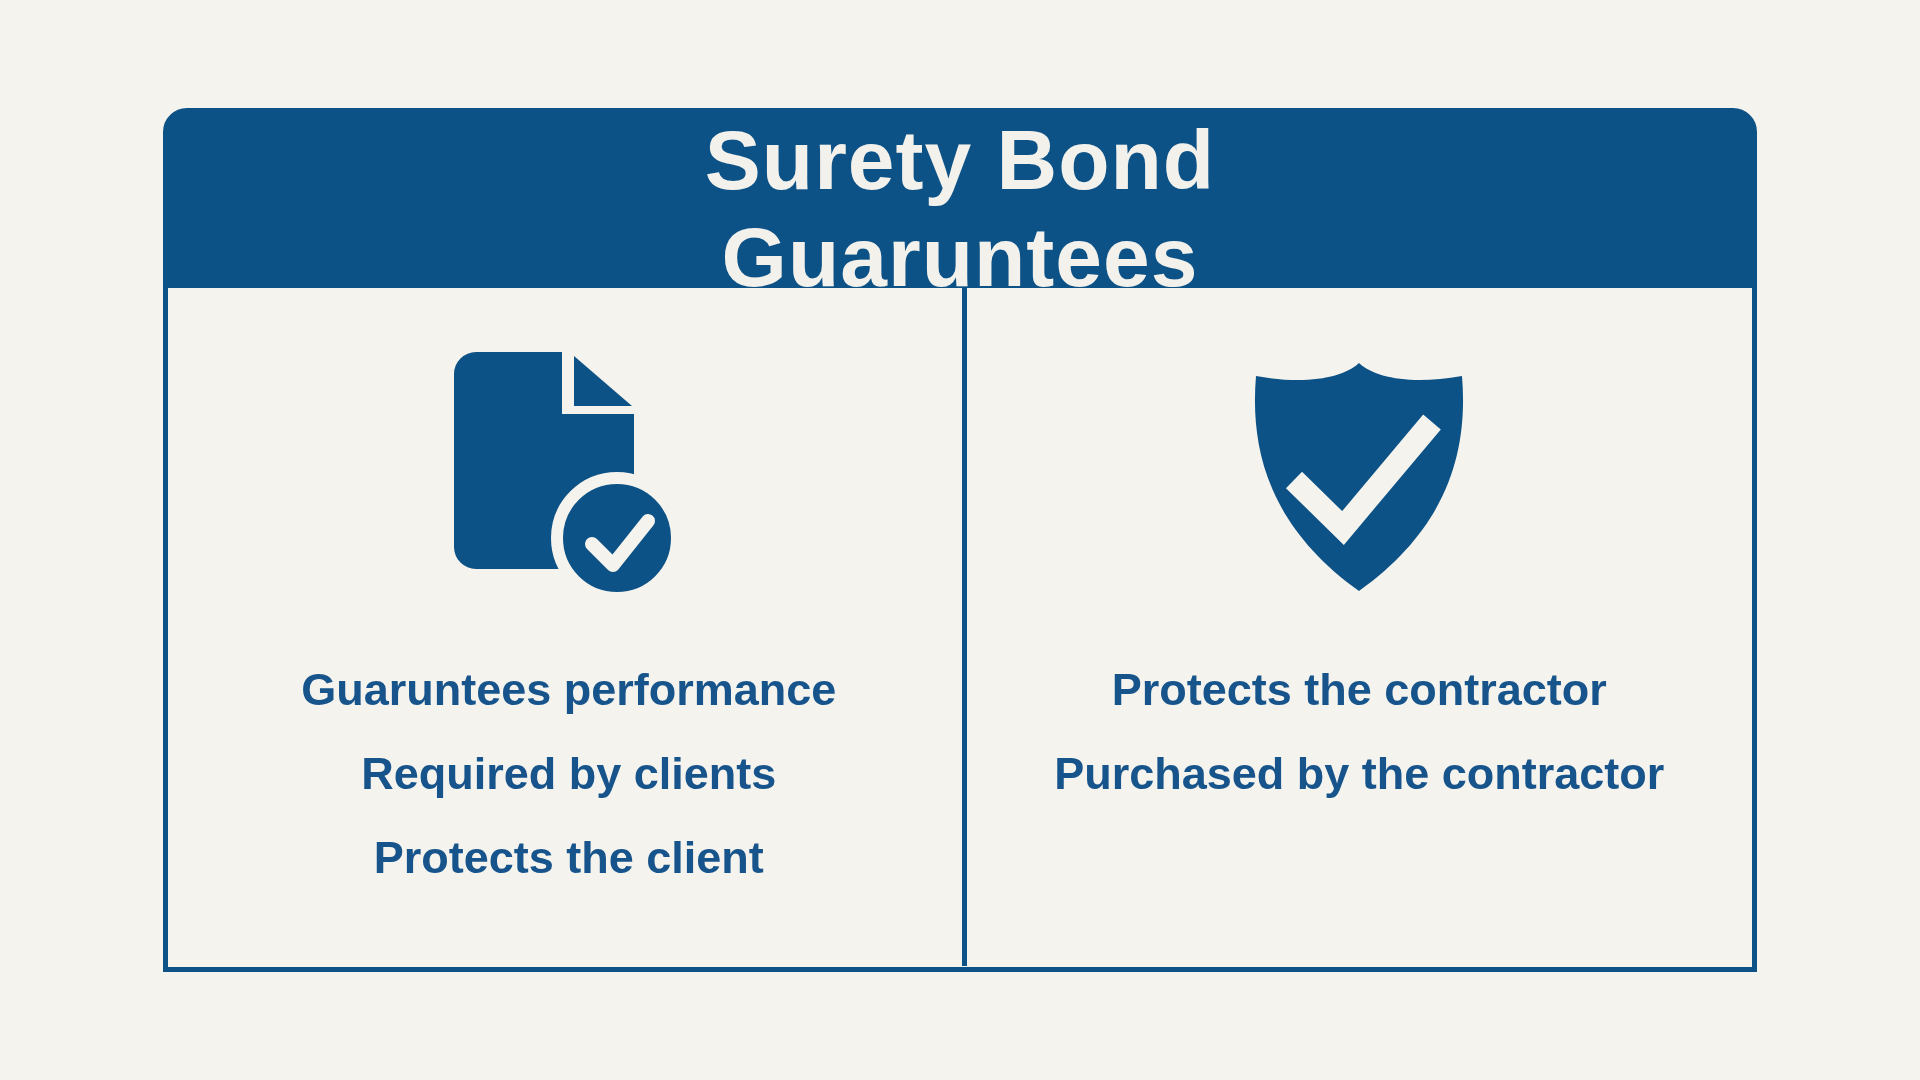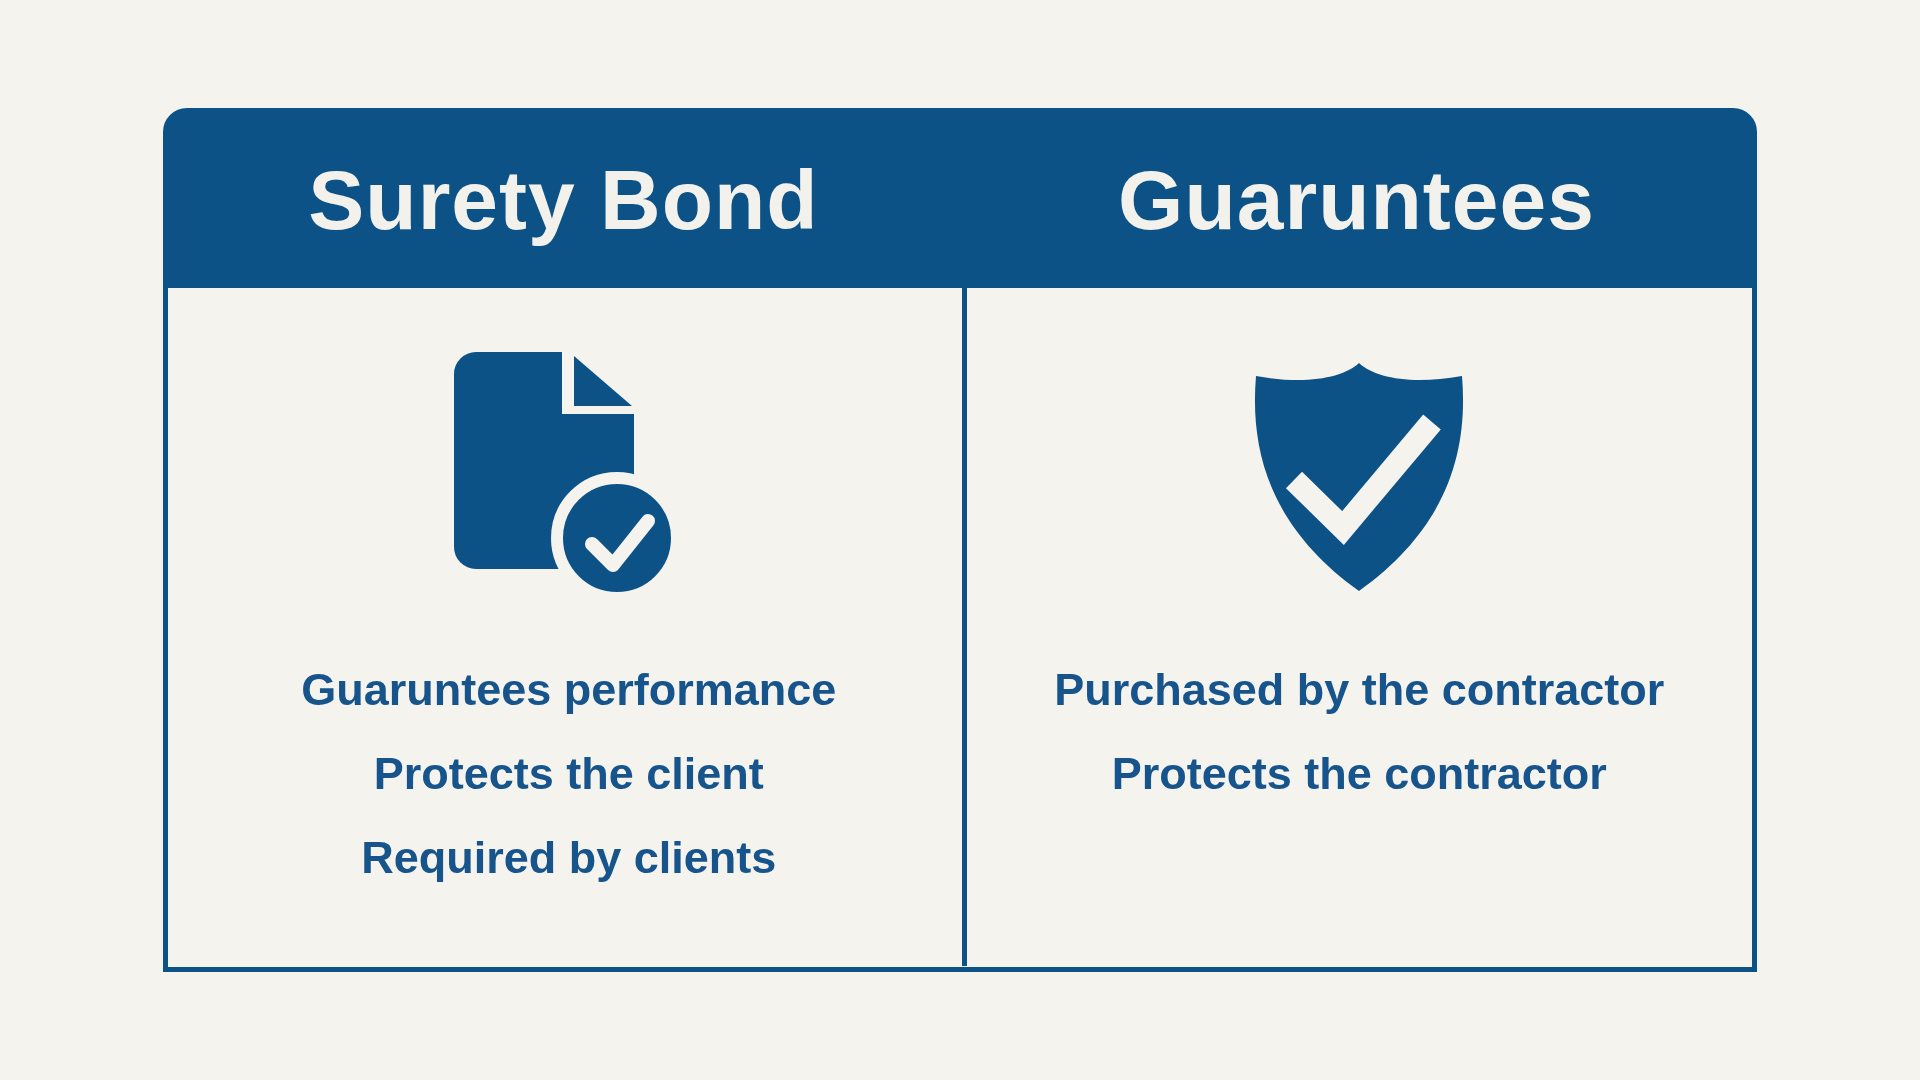--- a/index.html
+++ b/index.html
@@ -22,20 +22,21 @@
     border:5px solid var(--blue);
     border-radius:24px 24px 0 0;
     background:var(--bg);
   }
   .card-header{
     display:flex;
     height:176px;
     background:var(--blue);
     border-radius:18px 18px 0 0;
     margin:-1px -1px 0 -1px;
+    flex-direction:column;
   }
   .header-cell{
     flex:1 1 0;
     display:flex;
     align-items:center;
     justify-content:center;
     color:var(--header-text);
     font-size:84px;
     font-weight:700;
     letter-spacing:1px;
@@ -91,34 +92,34 @@
           <path d="M22 0 H108 V62 H180 V195 A22 22 0 0 1 158 217 H22 A22 22 0 0 1 0 195 V22 A22 22 0 0 1 22 0 Z" fill="#0d5286"></path>
 
           <path d="M120 4 L178 54 L120 54 Z" fill="#0d5286"></path>
 
           <circle cx="163" cy="186" r="60" fill="#0d5286" stroke="#f4f3ee" stroke-width="12"></circle>
           <path d="M138 192 L159 213 L194 169" fill="none" stroke="#f4f3ee" stroke-width="14" stroke-linecap="round" stroke-linejoin="round"></path>
         </svg>
       </div>
       <div class="points">
         <div class="point">Guaruntees performance</div>
+        <div class="point">Required by clients</div>
         <div class="point">Protects the client</div>
-        <div class="point">Required by clients</div>
       </div>
     </div>
 
     <div class="col">
       <div class="icon-wrap">
         <svg width="222" height="242" viewBox="0 0 222 242" aria-hidden="true">
 
           <path d="M111 11 C95 26, 58 33, 8 24 C2 96, 20 174, 111 239 C202 174, 220 96, 214 24 C164 33, 127 26, 111 11 Z" fill="#0d5286"></path>
 
           <path d="M46 128 L95 176 L184 70" fill="none" stroke="#f4f3ee" stroke-width="23" stroke-linecap="butt" stroke-linejoin="miter"></path>
         </svg>
       </div>
       <div class="points">
+        <div class="point">Protects the contractor</div>
         <div class="point">Purchased by the contractor</div>
-        <div class="point">Protects the contractor</div>
       </div>
     </div>
 
   </div>
 </div>
 
 </body></html>

